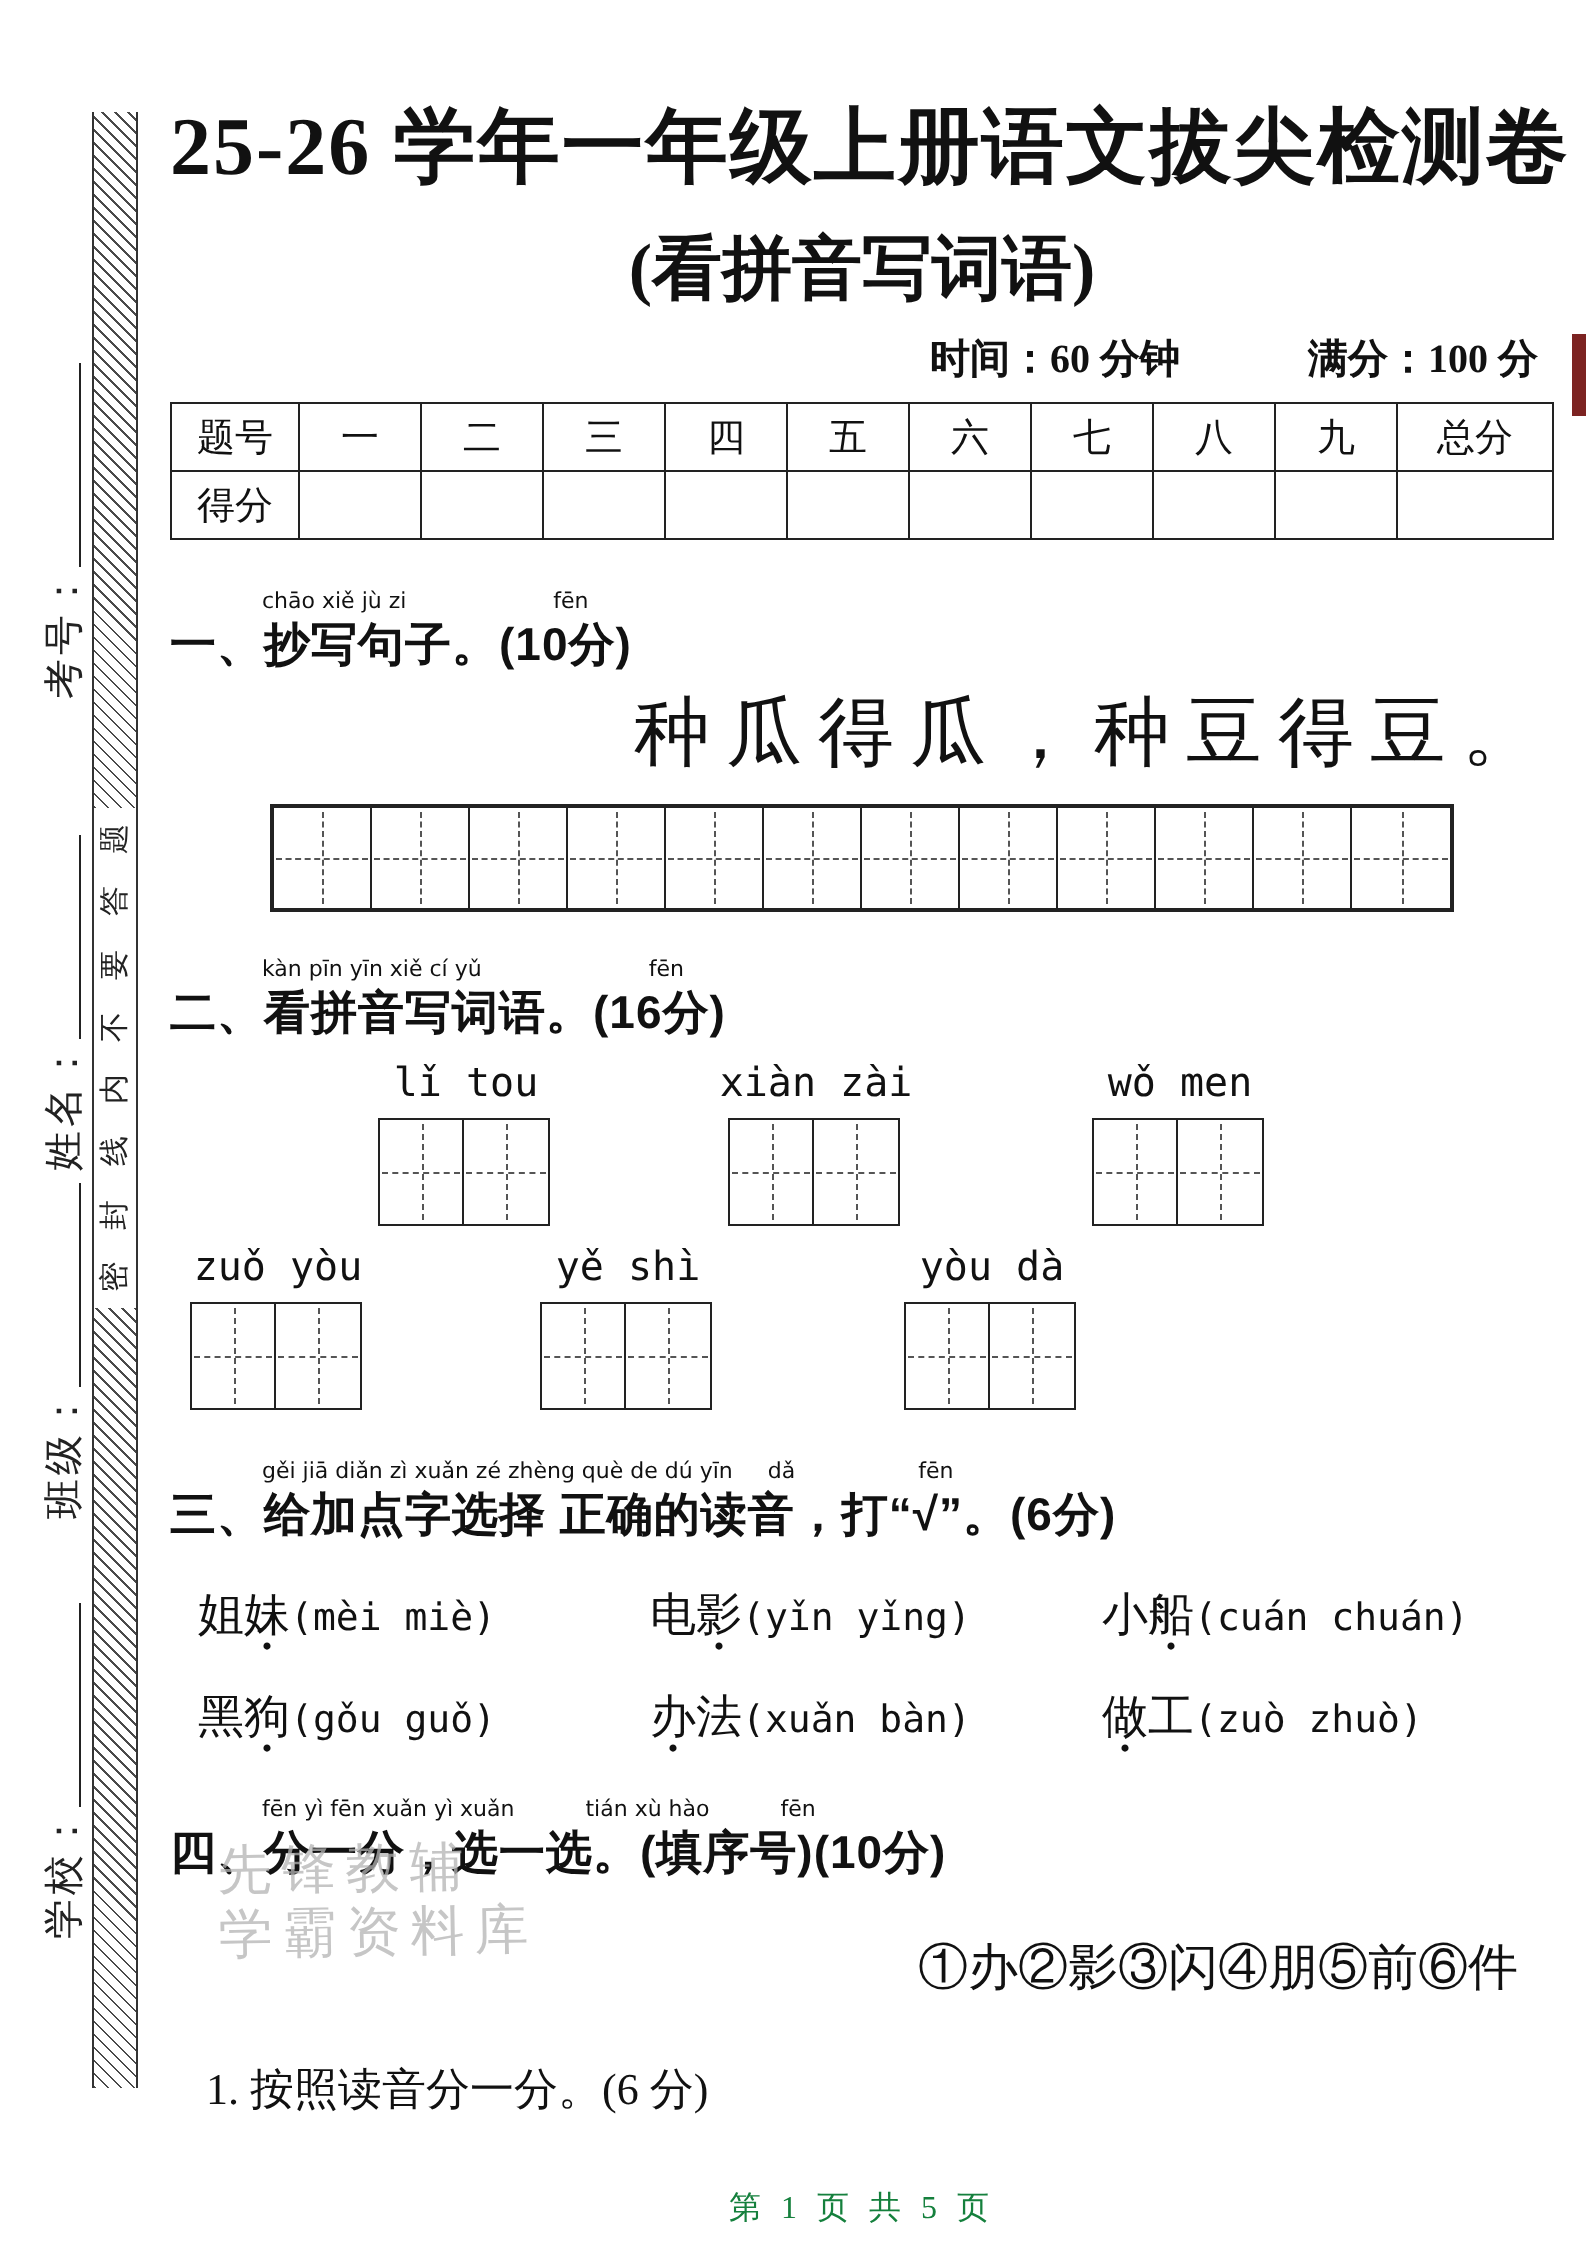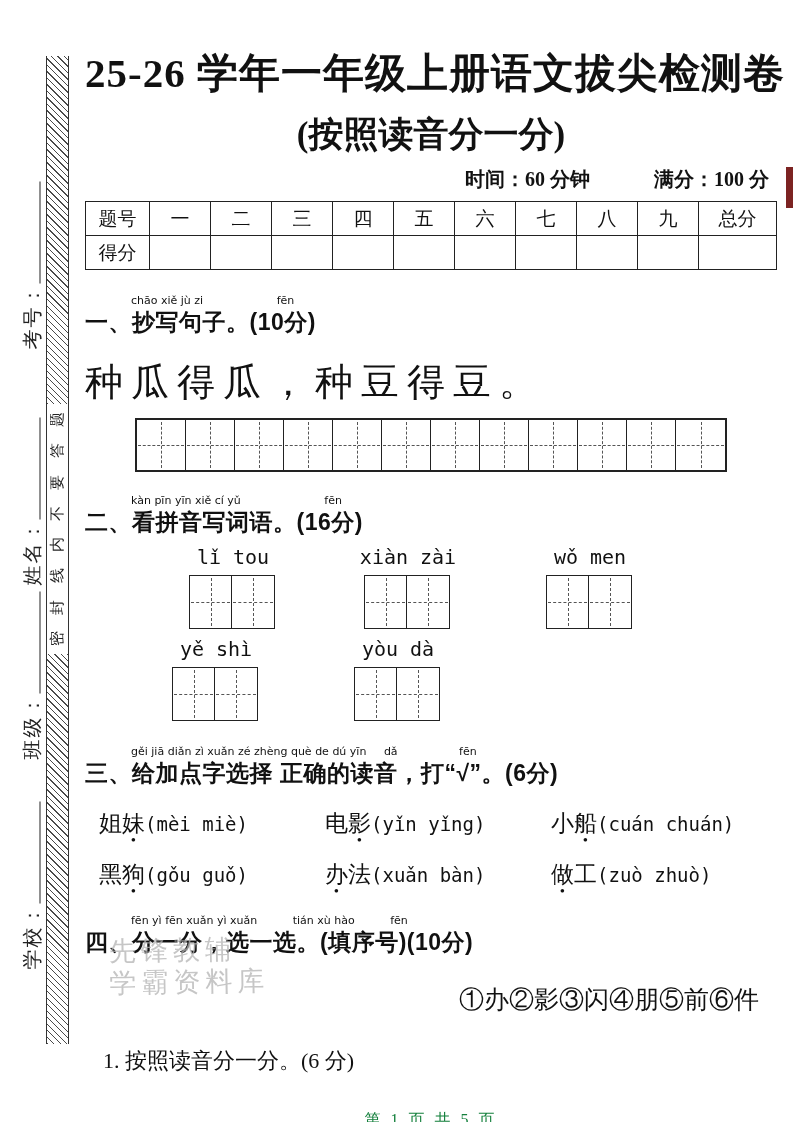--- a/index.html
+++ b/index.html
@@ -47,21 +47,21 @@
   .q-section { position:relative; }
   .pinyin-line { font-family:"DejaVu Sans", sans-serif; font-size:11px; color:#111;
                  white-space:nowrap; line-height:13px; }
   .pinyin-line span { display:inline-block; }
   .q-title { font-family:"Liberation Sans", sans-serif; font-weight:bold; font-size:23px;
              letter-spacing:0.5px; line-height:30px; white-space:nowrap; }
 
   
   .q1 { margin-top:24px; }
   .q1 .pinyin-line .p1 { margin-left:46px; } .q1 .pinyin-line .p2 { margin-left:70px; }
-  .sentence { margin-top:20px; text-align:left; font-size:38px; letter-spacing:8px;
+  .sentence { margin-top:4px; text-align:right; font-size:38px; letter-spacing:8px;
               font-family:Liberation Serif, serif; white-space:nowrap; }
   .copy-grid { margin:10px auto 0; width:max-content; display:flex; border:2px solid #222; }
   .tcell { position:relative; width:49px; height:50px; border-right:1.6px solid #222; }
   .tcell:last-child { border-right:none; }
   .tcell::before { content:""; position:absolute; left:50%; top:2px; bottom:2px; border-left:1.6px dashed #555; }
   .tcell::after  { content:""; position:absolute; top:50%; left:1px; right:1px; border-top:1.6px dashed #555; }
 
   
   .q2 { margin-top:22px; }
   .q2 .pinyin-line .p1 { margin-left:46px; } .q2 .pinyin-line .p2 { margin-left:80px; }
@@ -132,21 +132,21 @@
       <span>题</span>
     </div>
     <div class="hatch hatch-bottom"></div>
   </div>
 
   <div class="red-mark"></div>
 
   <div class="content">
 
     <div class="title">25-26 学年一年级上册语文拔尖检测卷</div>
-    <div class="subtitle">(按照读音分一分)</div>
+    <div class="subtitle">(看拼音写词语)</div>
 
     <div class="meta-row">
       <span>时间：60 分钟</span>
       <span>满分：100 分</span>
     </div>
 
     <table class="score-table">
       <tbody>
           <tr>
         <td class="first">题号</td>
@@ -225,20 +225,27 @@
         <div class="word-block wb-d">
           <div class="word-pinyin">wǒ men</div>
           <div class="two-box">
               <div class="bcell"></div>
               <div class="bcell"></div>
             </div>
         </div>
       </div>
 
       <div class="word-row">
+        <div class="word-block wb-a">
+          <div class="word-pinyin">zuǒ yòu</div>
+          <div class="two-box">
+              <div class="bcell"></div>
+              <div class="bcell"></div>
+            </div>
+        </div>
         <div class="word-block wb-c">
           <div class="word-pinyin">yě shì</div>
           <div class="two-box">
               <div class="bcell"></div>
               <div class="bcell"></div>
             </div>
         </div>
         <div class="word-block wb-d">
           <div class="word-pinyin">yòu dà</div>
           <div class="two-box">

